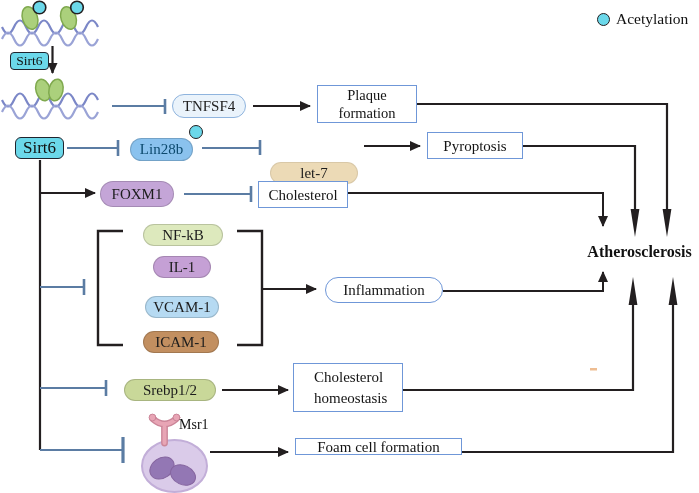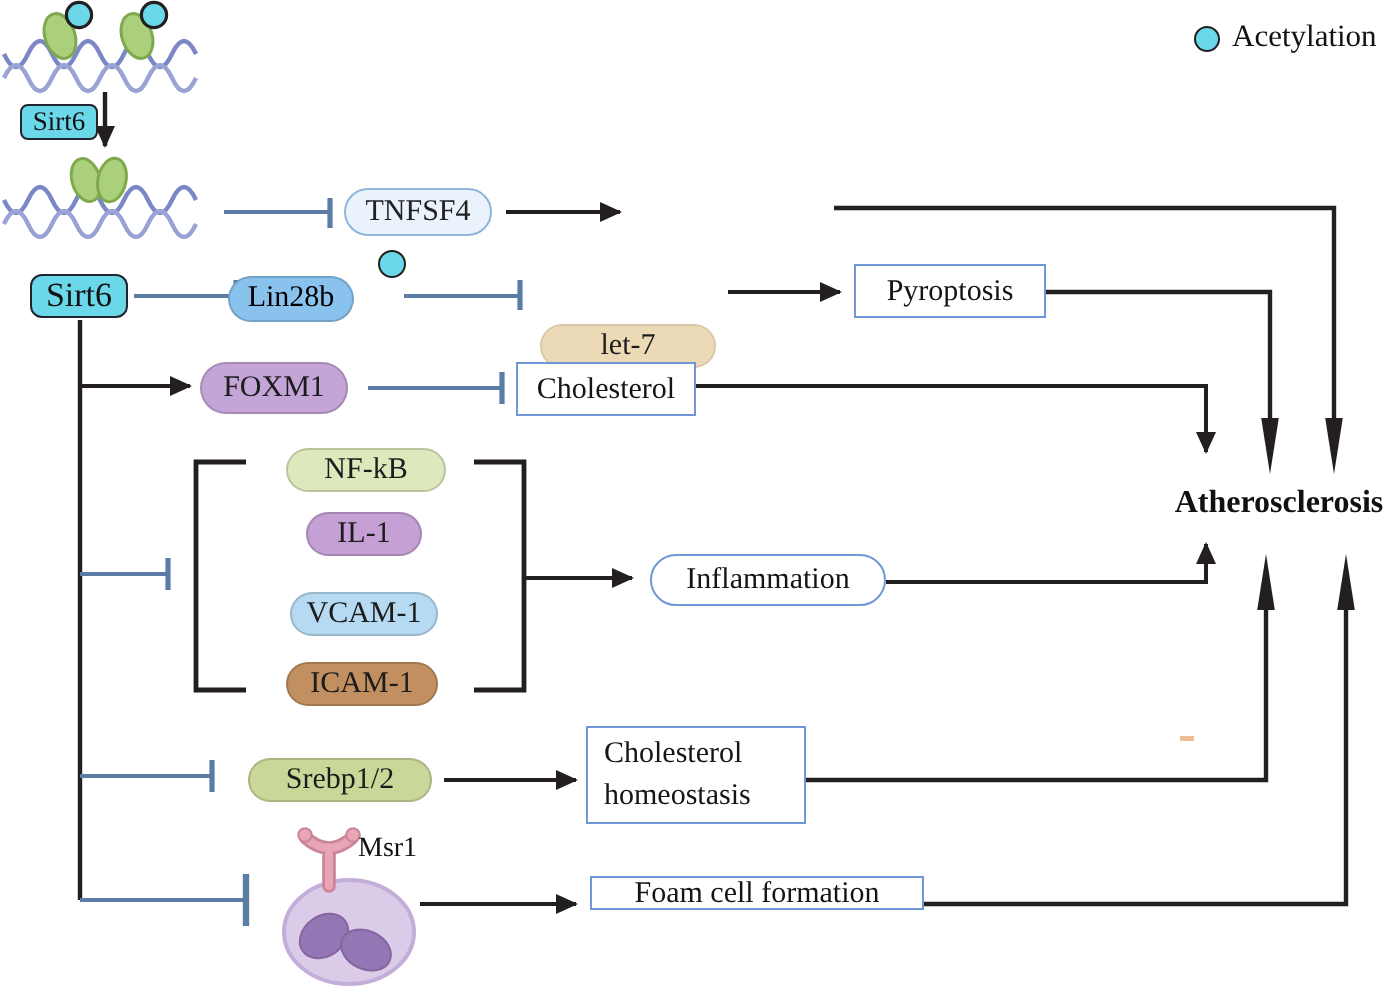--- a/index.html
+++ b/index.html
@@ -158,40 +158,41 @@
 
     <rect x="590" y="368" width="7" height="2.5" style="fill:var(--artifact,#eebd92)"></rect>
   </svg>
 
   <div class="sirt6box" style="left:10px;top:52px;width:39px;height:18px;font-size:13.5px;border-width:1.5px;border-radius:4px;">Sirt6</div>
 
   <div class="sirt6box" style="left:15px;top:137px;width:49px;height:22px;font-size:17px;">Sirt6</div>
 
   <div class="pill" style="left:172px;top:94px;width:74px;height:24px;background:var(--tnfsf4-fill,#eaf3fb);border:1.4px solid var(--tnfsf4-border,#8fb4de);color:#222;">TNFSF4</div>
 
-  <div class="pill" style="left:114px;top:138px;width:63px;height:23px;background:var(--lin28b-fill,#8ac2ee);color:#000000;">Lin28b</div>
+  <div class="pill" style="left:130px;top:138px;width:63px;height:23px;background:var(--lin28b-fill,#8ac2ee);color:#0c4a6e;">Lin28b</div>
   <div class="dot" style="left:189px;top:125px;width:14px;height:14px;"></div>
 
   <div class="pill" style="left:270px;top:136px;width:88px;height:22px;background:var(--let7-fill,#ecdab6);border-color:rgba(0,0,0,0.08);margin-top:26px;">let-7</div>
 
   <div class="pill" style="left:100px;top:181px;width:74px;height:26px;background:var(--foxm1-fill,#c4a5d7);">FOXM1</div>
 
   <div class="pill" style="left:143px;top:224px;width:80px;height:22px;background:var(--nfkb-fill,#dde9bd);">NF-kB</div>
   <div class="pill" style="left:153px;top:256px;width:58px;height:22px;background:var(--il1-fill,#c5a0d5);">IL-1</div>
   <div class="pill" style="left:145px;top:296px;width:74px;height:22px;background:var(--vcam1-fill,#b6daf2);">VCAM-1</div>
   <div class="pill" style="left:143px;top:331px;width:76px;height:22px;background:var(--icam1-fill,#c28f60);">ICAM-1</div>
 
   <div class="pill" style="left:124px;top:379px;width:92px;height:22px;background:var(--srebp-fill,#c9d899);">Srebp1/2</div>
 
   <div class="caption" style="left:179px;top:417px;font-size:14px;">Msr1</div>
 
+  <div class="obox" style="left:317px;top:85px;width:100px;height:38px;font-size:14.5px;">Plaque formation</div>
   <div class="obox" style="left:427px;top:132px;width:96px;height:27px;">Pyroptosis</div>
   <div class="obox" style="left:258px;top:181px;width:90px;height:27px;">Cholesterol</div>
   <div class="obox" style="left:325px;top:277px;width:118px;height:26px;border-radius:13px;">Inflammation</div>
-  <div class="obox" style="left:293px;top:363px;width:110px;height:49px;justify-content:flex-start;text-align:left;padding-left:8px;line-height:21px;">Cholesterol homeostasis</div>
+  <div class="obox" style="left:293px;top:363px;width:110px;height:49px;justify-content:flex-start;text-align:left;padding-left:20px;line-height:21px;">Cholesterol homeostasis</div>
   <div class="obox" style="left:295px;top:438px;width:167px;height:17px;">Foam cell formation</div>
 
   <div class="caption" style="left:580px;top:243px;width:119px;text-align:center;font-size:16px;font-weight:bold;">Atherosclerosis</div>
 
   <div class="dot" style="left:597px;top:13px;width:13px;height:13px;"></div>
   <div class="caption" style="left:616px;top:10px;font-size:15.5px;">Acetylation</div>
 
 </div>
 
 </body></html>

